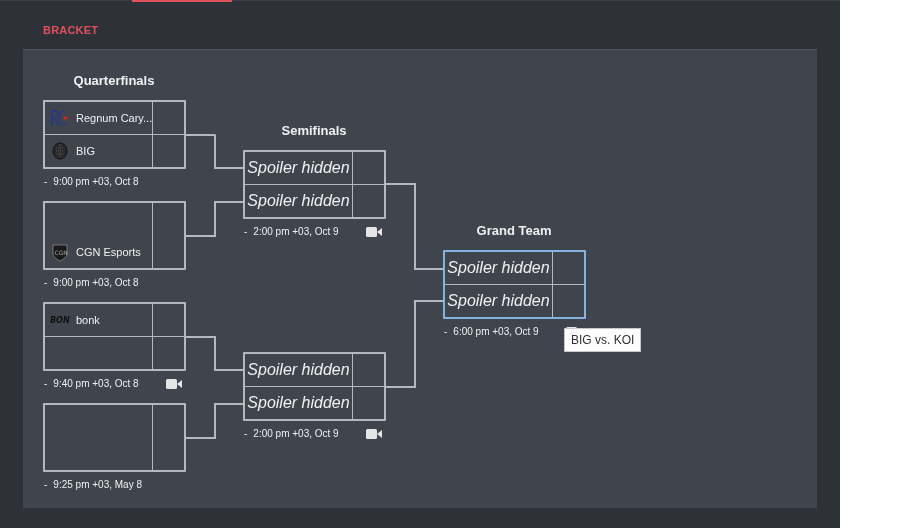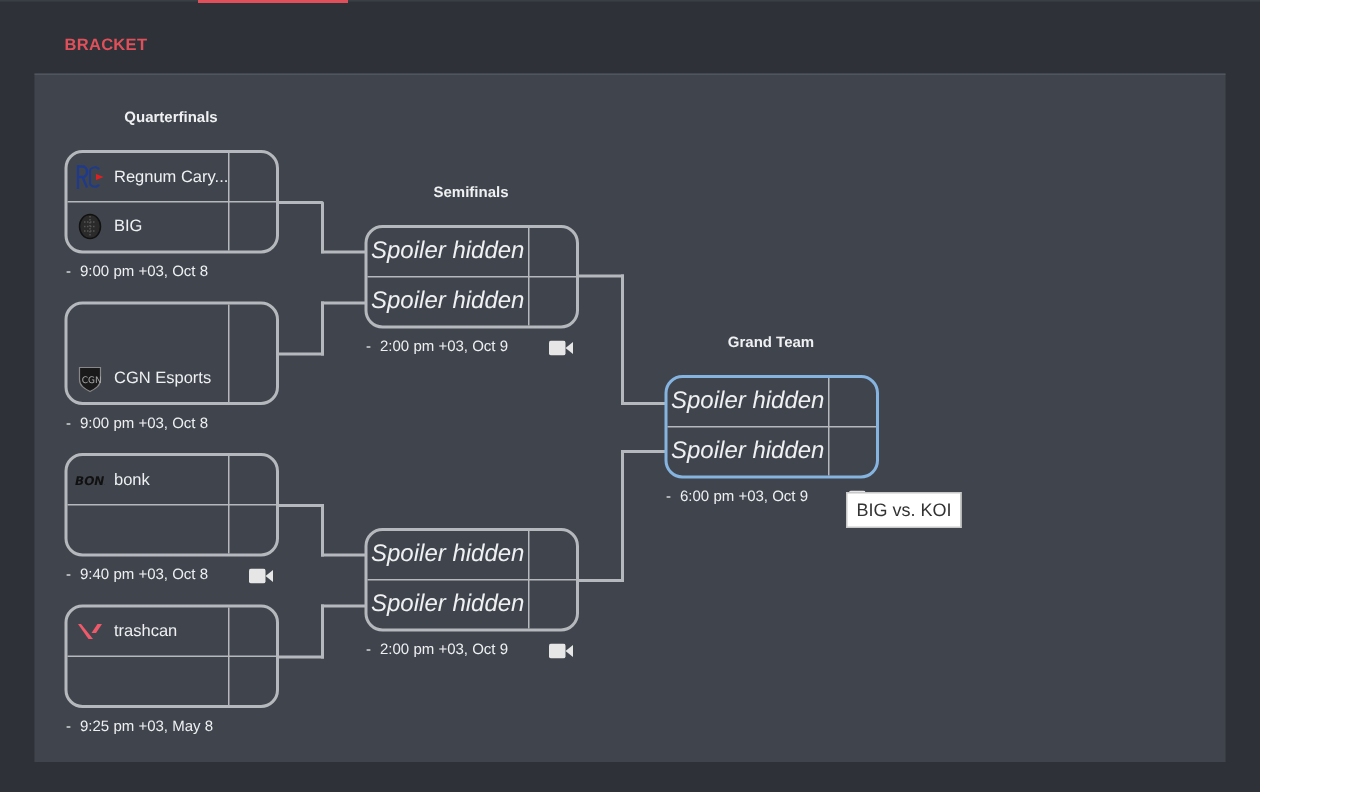--- a/index.html
+++ b/index.html
@@ -3,22 +3,22 @@
 <meta charset="utf-8">
 <style>
   * { box-sizing: border-box; margin: 0; padding: 0; }
   html, body { width: 899px; height: 528px; background: #ffffff; overflow: hidden; }
   body { font-family: "Liberation Sans", sans-serif; position: relative; }
   .page { position: absolute; left: 0; top: 0; width: 840px; height: 528px; background: #2e3238; padding-left: 48px; }
   .tab-indicator { position: absolute; left: 132px; top: 0; width: 100px; height: 2px; background: #e0505a; }
   .top-line { position: absolute; left: 0; top: 0; width: 840px; height: 1px; background: #3a3f46; }
   .section-title { position: absolute; left: 43px; top: 24px; font-size: 11px; font-weight: bold; color: #e0505a; letter-spacing: 0.2px; }
   .panel { position: absolute; left: 23px; top: 49px; width: 794px; height: 459px; background: #40454d; border-top: 1px solid #50565e; }
-  .round-title { position: absolute; font-size: 10px; font-weight: bold; color: #eef0f2; width: 142px; text-align: center; }
-  .match { position: absolute; width: 143px; height: 69px; border: 2px solid #b5b8bc; border-radius: 12px; background: #40454d; }
+  .round-title { position: absolute; font-size: 13px; font-weight: bold; color: #eef0f2; width: 142px; text-align: center; }
+  .match { position: absolute; width: 143px; height: 69px; border: 2px solid #b5b8bc; border-radius: 1px; background: #40454d; }
   .match.highlight { border-color: #86b4e0; }
   .row { position: absolute; left: 0; width: 139px; height: 33px; display: flex; align-items: center; }
   .row.r0 { top: 0; border-bottom: 1px solid #b5b8bc; }
   .row.r1 { top: 33px; height: 32px; }
   .match.highlight .row.r0 { border-bottom-color: #b5b8bc; }
   .score-col { position: absolute; right: 0; top: 0; width: 32px; height: 65px; border-left: 1px solid #b5b8bc; }
   .logo { width: 20px; height: 20px; margin-left: 5px; display: flex; align-items: center; justify-content: center; }
   .team-name { margin-left: 6px; font-size: 11px; color: #eef0f2; white-space: nowrap; overflow: hidden; max-width: 80px; }
   .spoiler { width: 107px; text-align: center; font-size: 16px; font-style: italic; color: #eef0f2; }
   .time { position: absolute; font-size: 10px; color: #eef0f2; white-space: nowrap; }
@@ -105,29 +105,20 @@
     </div>
     <div class="score-col"></div>
   </div>
   <div class="time" style="left:44px;top:378px;"><span class="dash">-</span><span>9:40 pm +03, Oct 8</span></div>
   <svg class="video-icon" style="left:166px;top:379px;" viewBox="0 0 16 10">
       <rect x="0" y="0" width="11" height="10" rx="1.5" fill="#e6e6e6"></rect>
       <path d="M11 5l5-4v8z" fill="#e6e6e6"></path>
     </svg>
 
   <div class="match" style="left:43px;top:403px;">
-    <div class="row r0">
-      <span class="logo">
-        <svg width="20" height="20" viewBox="0 0 20 20">
-            <path d="M2 5l7 10h3L4 5z" fill="#ef5a6a"></path>
-            <path d="M18 5l-4 6h-3l4-6z" fill="#ef5a6a"></path>
-          </svg>
-      </span>
-      <span class="team-name">trashcan</span>
-    </div>
     <div class="score-col"></div>
   </div>
   <div class="time" style="left:44px;top:479px;"><span class="dash">-</span><span>9:25 pm +03, May 8</span></div>
 
   <div class="match" style="left:243px;top:150px;">
     <div class="row r0">
       <span class="spoiler">Spoiler hidden</span>
     </div>
     <div class="row r1">
       <span class="spoiler">Spoiler hidden</span>

